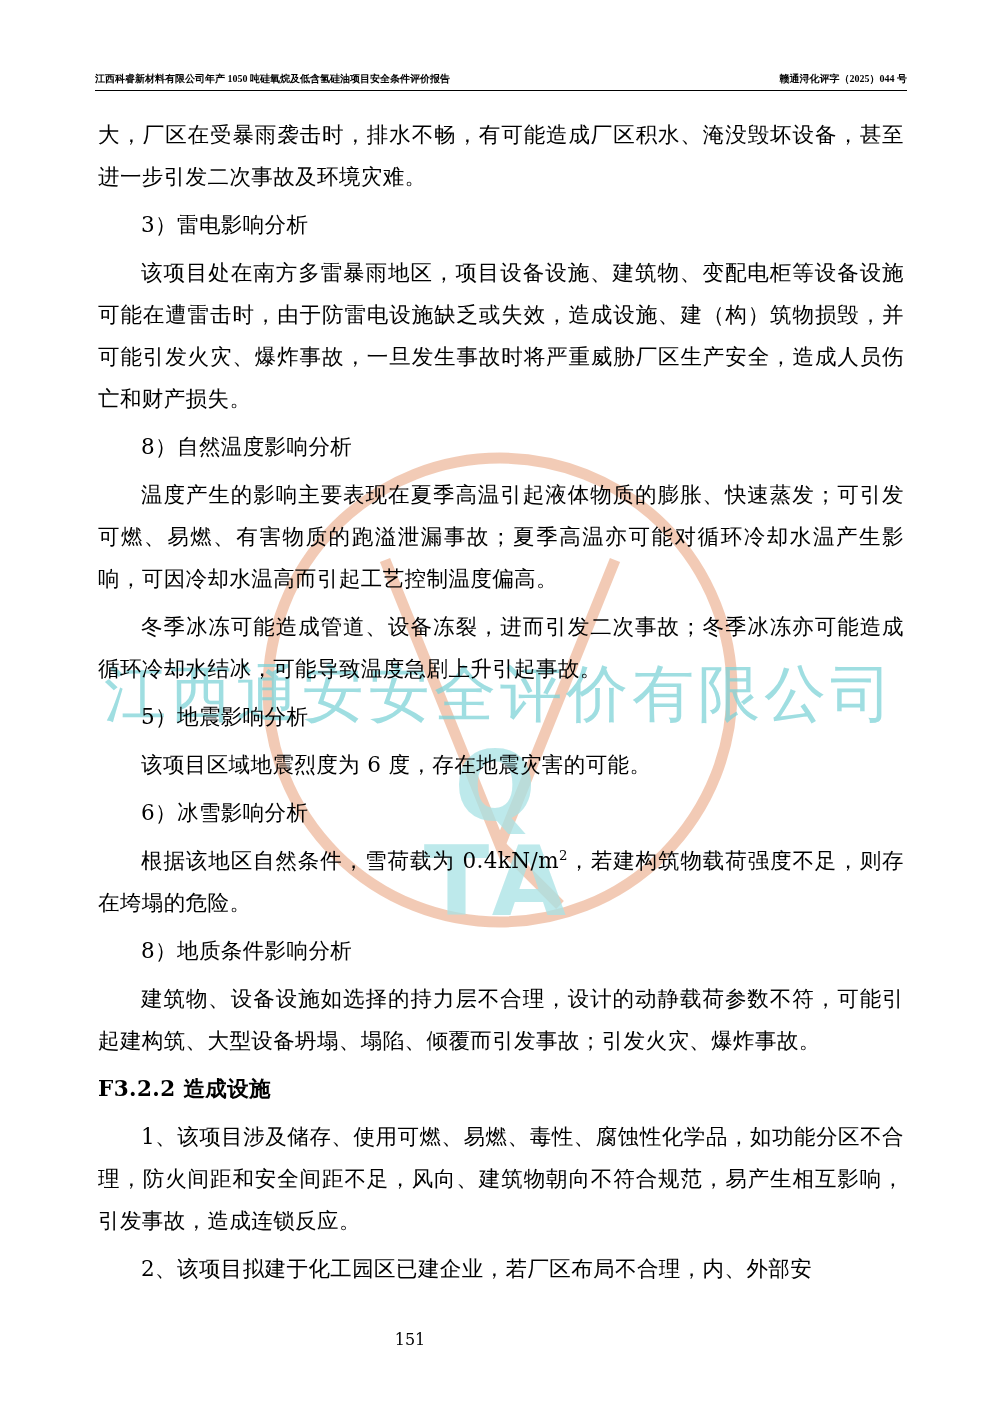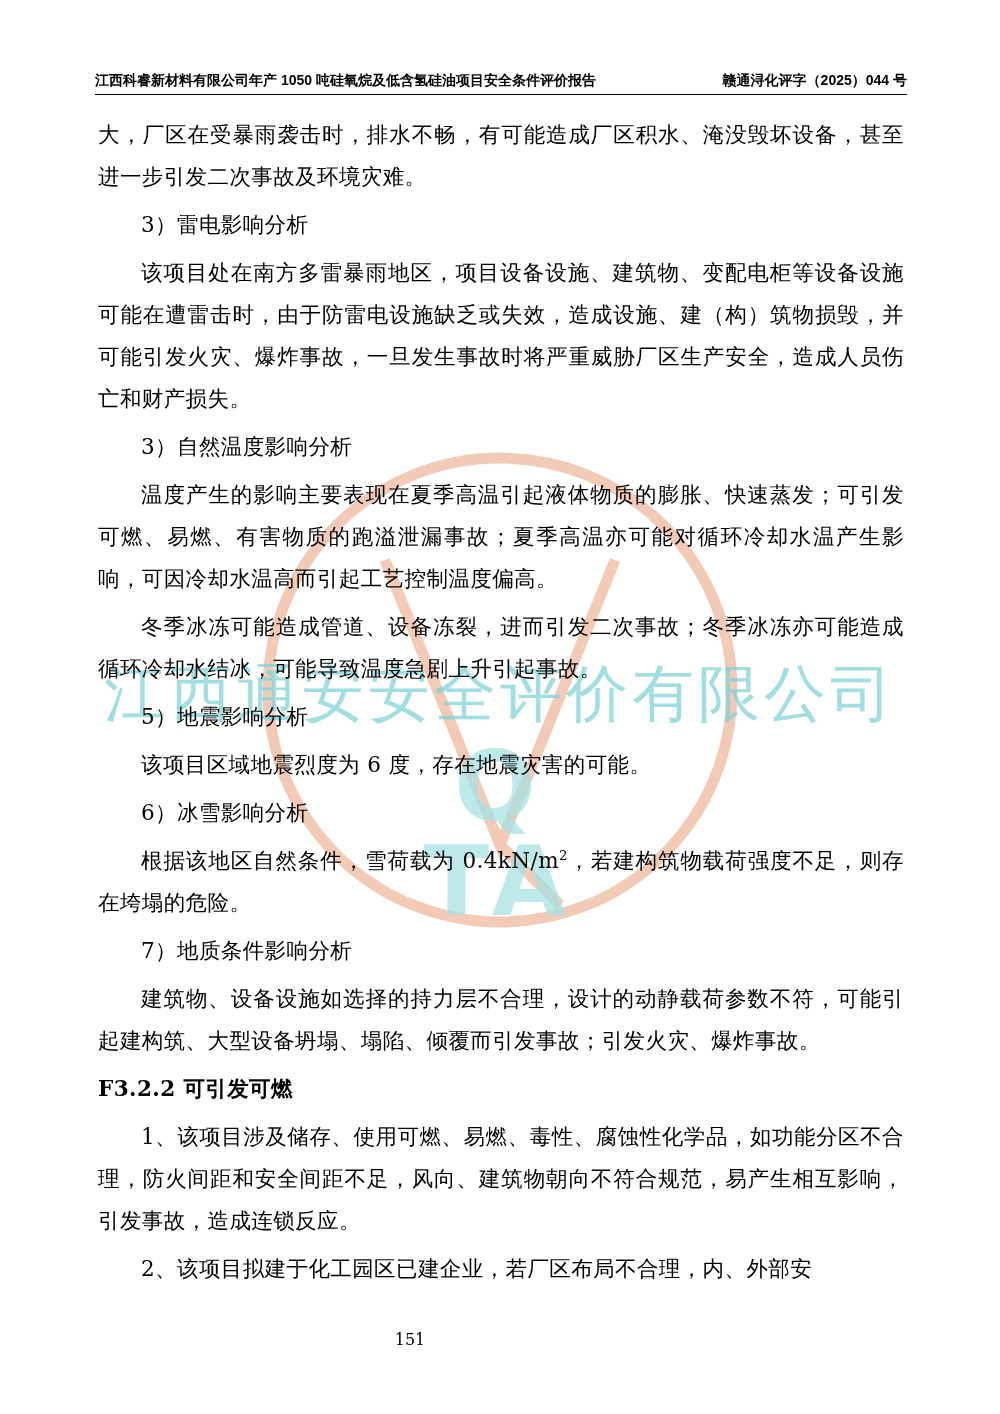--- a/index.html
+++ b/index.html
@@ -33,23 +33,23 @@
     position: absolute;
     left: 95px;
     top: 72px;
     width: 812px;
     z-index: 3;
   }
   .header-row {
     display: flex;
     justify-content: space-between;
     align-items: center;
-    font-size: 14px;
+    font-size: 10px;
     font-weight: bold;
-    font-family: Liberation Sans, sans-serif;
+    font-family: Liberation Serif, serif;
     letter-spacing: 0px;
   }
   .header-left { white-space: nowrap; }
   .header-right { white-space: nowrap; }
   .header-rule {
     margin-top: 4px;
     border-bottom: 1.6px solid #000;
     width: 100%;
   }
 
@@ -117,34 +117,34 @@
     <div class="header-rule"></div>
   </div>
 
   <div class="body">
 
     <p>大，厂区在受暴雨袭击时，排水不畅，有可能造成厂区积水、淹没毁坏设备，甚至进一步引发二次事故及环境灾难。</p>
 
     <p class="indent">3）雷电影响分析</p>
     <p class="indent">该项目处在南方多雷暴雨地区，项目设备设施、建筑物、变配电柜等设备设施可能在遭雷击时，由于防雷电设施缺乏或失效，造成设施、建（构）筑物损毁，并可能引发火灾、爆炸事故，一旦发生事故时将严重威胁厂区生产安全，造成人员伤亡和财产损失。</p>
 
-    <p class="indent">3）自然温度影响分析</p>
+    <p class="indent">8）自然温度影响分析</p>
     <p class="indent">温度产生的影响主要表现在夏季高温引起液体物质的膨胀、快速蒸发；可引发可燃、易燃、有害物质的跑溢泄漏事故；夏季高温亦可能对循环冷却水温产生影响，可因冷却水温高而引起工艺控制温度偏高。</p>
     <p class="indent">冬季冰冻可能造成管道、设备冻裂，进而引发二次事故；冬季冰冻亦可能造成循环冷却水结冰，可能导致温度急剧上升引起事故。</p>
 
     <p class="indent">5）地震影响分析</p>
     <p class="indent">该项目区域地震烈度为 6 度，存在地震灾害的可能。</p>
 
     <p class="indent">6）冰雪影响分析</p>
     <p class="indent"><span>根据该地区自然条件，雪荷载为 0.4kN/m</span><sup>2</sup><span>，若建构筑物载荷强度不足，则存在垮塌的危险。</span></p>
 
-    <p class="indent">7）地质条件影响分析</p>
+    <p class="indent">8）地质条件影响分析</p>
     <p class="indent">建筑物、设备设施如选择的持力层不合理，设计的动静载荷参数不符，可能引起建构筑、大型设备坍塌、塌陷、倾覆而引发事故；引发火灾、爆炸事故。</p>
 
-    <p class="heading">F3.2.2 可引发可燃</p>
+    <p class="heading">F3.2.2 造成设施</p>
 
     <p class="indent">1、该项目涉及储存、使用可燃、易燃、毒性、腐蚀性化学品，如功能分区不合理，防火间距和安全间距不足，风向、建筑物朝向不符合规范，易产生相互影响，引发事故，造成连锁反应。</p>
     <p class="indent">2、该项目拟建于化工园区已建企业，若厂区布局不合理，内、外部安</p>
 
   </div>
 
   <div class="footer">
     <span>151</span>
   </div>
 

